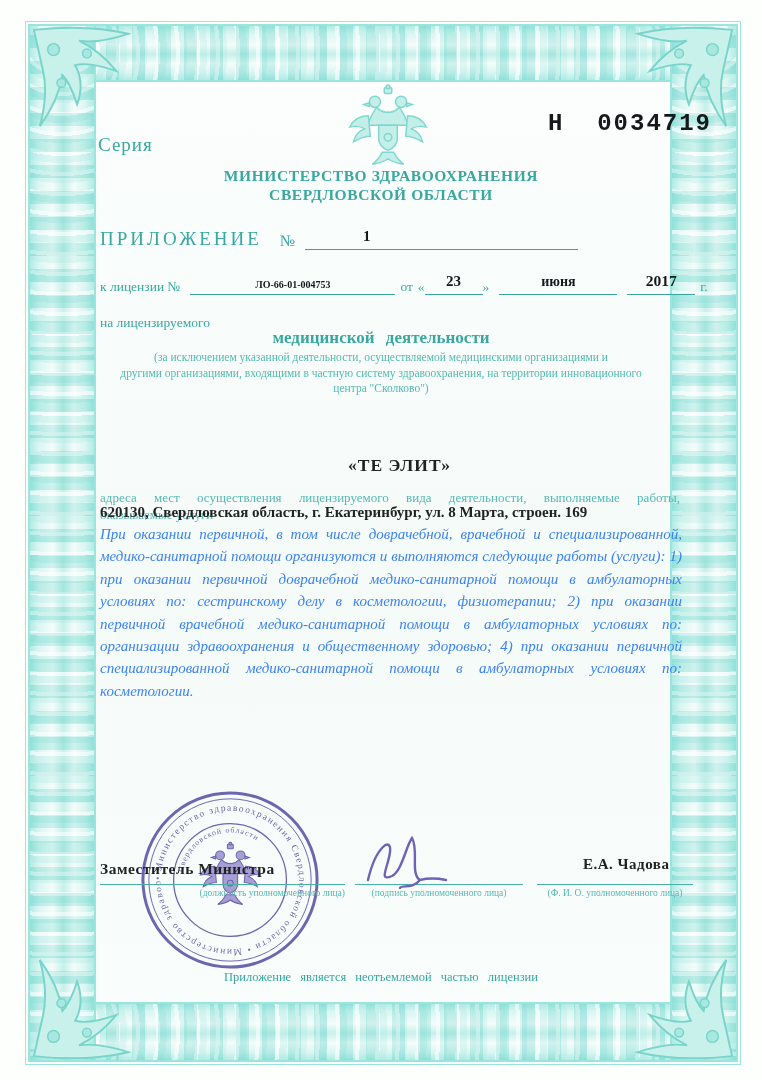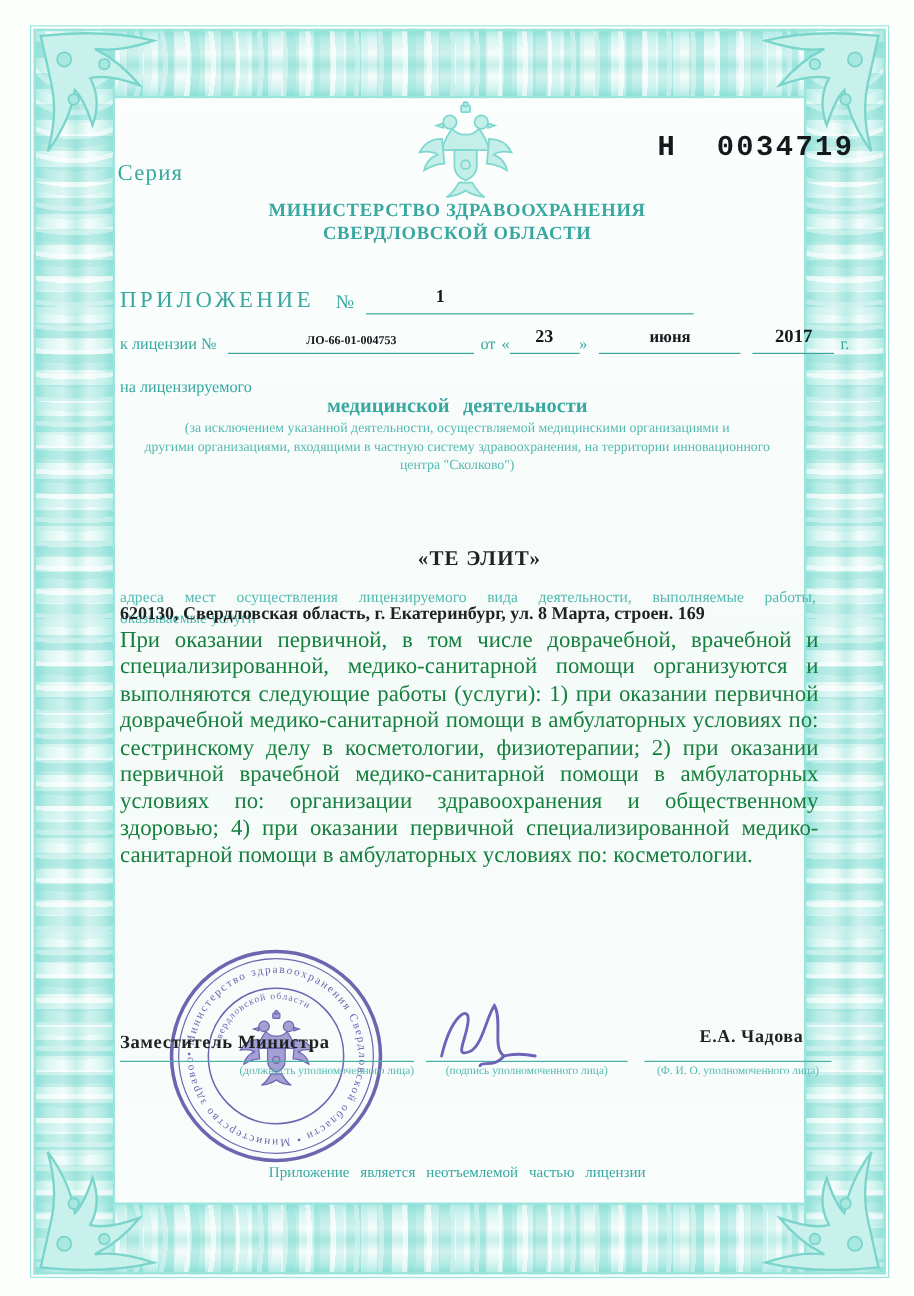--- a/index.html
+++ b/index.html
@@ -35,21 +35,21 @@
   .abs{position:absolute;z-index:4;}
   .teal{color:#38a8a0;}
   .teal-light{color:#55b9b1;}
   .black{color:#1e2321;}
   .series{left:98px;top:134px;font-size:19px;letter-spacing:1px;}
   .number{left:548px;top:110px;font-family:"Liberation Mono", monospace;font-size:24px;font-weight:600;
           letter-spacing:2px;color:#15191c;white-space:pre;}
   .emblem{left:346px;top:84px;z-index:3;}
   .ministry{left:0;right:0;top:166px;text-align:center;font-weight:bold;font-size:15.5px;
             letter-spacing:0.6px;line-height:19px;}
-  .annex-row{left:100px;top:240px;display:flex;align-items:flex-end;}
+  .annex-row{left:100px;top:228px;display:flex;align-items:flex-end;}
   .annex-label{font-size:19px;letter-spacing:3px;}
   .annex-no{font-size:16px;margin:0 10px 0 18px;}
   .field{display:inline-block;border-bottom:1.5px solid #3ba59d;text-align:center;}
   .field .val{position:relative;top:-4px;font-weight:bold;color:#15191c;}
   .annex-field{width:215px;text-align:left;padding-left:58px;}
   .annex-field .val{font-size:15px;}
   .lic-row{left:100px;top:276px;display:flex;align-items:flex-end;font-size:13.5px;white-space:nowrap;}
   .lic-row .gap{margin:0 5px;}
   .lic-field{width:205px;font-size:10px;}
   .day-field{width:58px;font-size:15px;}
@@ -58,21 +58,21 @@
   .carry{left:100px;top:315px;font-size:13.5px;}
   .act-title{left:0;right:0;top:328px;text-align:center;font-weight:bold;font-size:17px;word-spacing:7px;}
   .act-note{left:0;right:0;top:350px;text-align:center;font-size:11.5px;line-height:15.5px;}
   .issued{left:100px;top:404px;width:578px;font-size:12.5px;line-height:17px;text-align:justify;}
   .issued b{font-weight:bold;margin-right:14px;}
   .org1{left:0;right:0;top:430px;text-align:center;font-weight:bold;font-size:17.5px;}
   .org2{left:0;right:0;top:455px;text-align:center;font-weight:bold;font-size:17.5px;letter-spacing:1px;padding-left:37px;}
   .addr-cap1{left:100px;top:490px;width:580px;font-size:13px;text-align:justify;text-align-last:justify;}
   .addr-cap2{left:100px;top:507px;font-size:13px;}
   .addr{left:100px;top:504px;font-weight:bold;font-size:15px;z-index:5;}
-  .works{left:100px;top:523px;width:582px;font-size:19px;line-height:22.4px;text-align:justify;color:#15803d;}
+  .works{left:100px;top:523px;width:582px;font-size:15px;line-height:22.4px;text-align:justify;color:#3b82f6;font-style:italic;}
   .stamp{left:136px;top:786px;z-index:4;opacity:0.88;}
   .signer-pos{left:100px;top:860px;font-size:15.5px;font-weight:600;z-index:6;letter-spacing:0.5px;}
   .sig-line{position:absolute;top:884px;border-bottom:1.5px solid #49b0a8;z-index:5;}
   .line1{left:100px;width:245px;}
   .line2{left:355px;width:168px;}
   .line3{left:537px;width:156px;}
   .sig-note{position:absolute;top:888px;font-size:9.5px;text-align:center;z-index:6;}
   .note1{left:100px;width:245px;text-align:right;}
   .note2{left:340px;width:198px;}
   .note3{left:527px;width:176px;}

